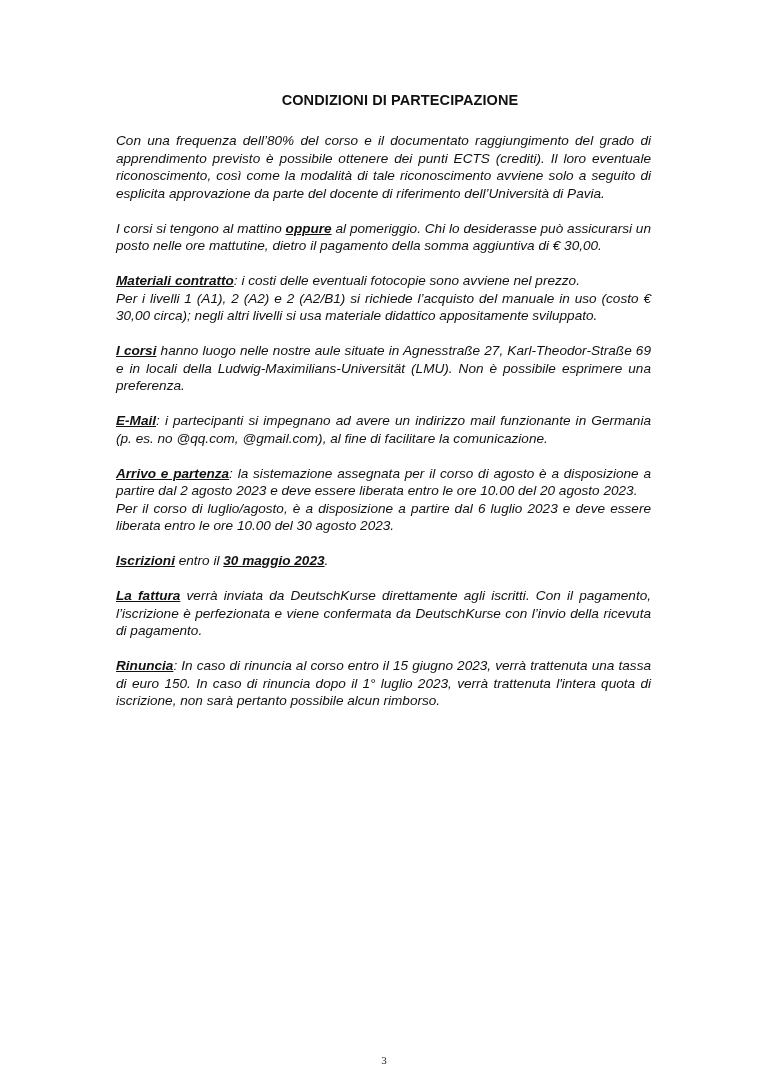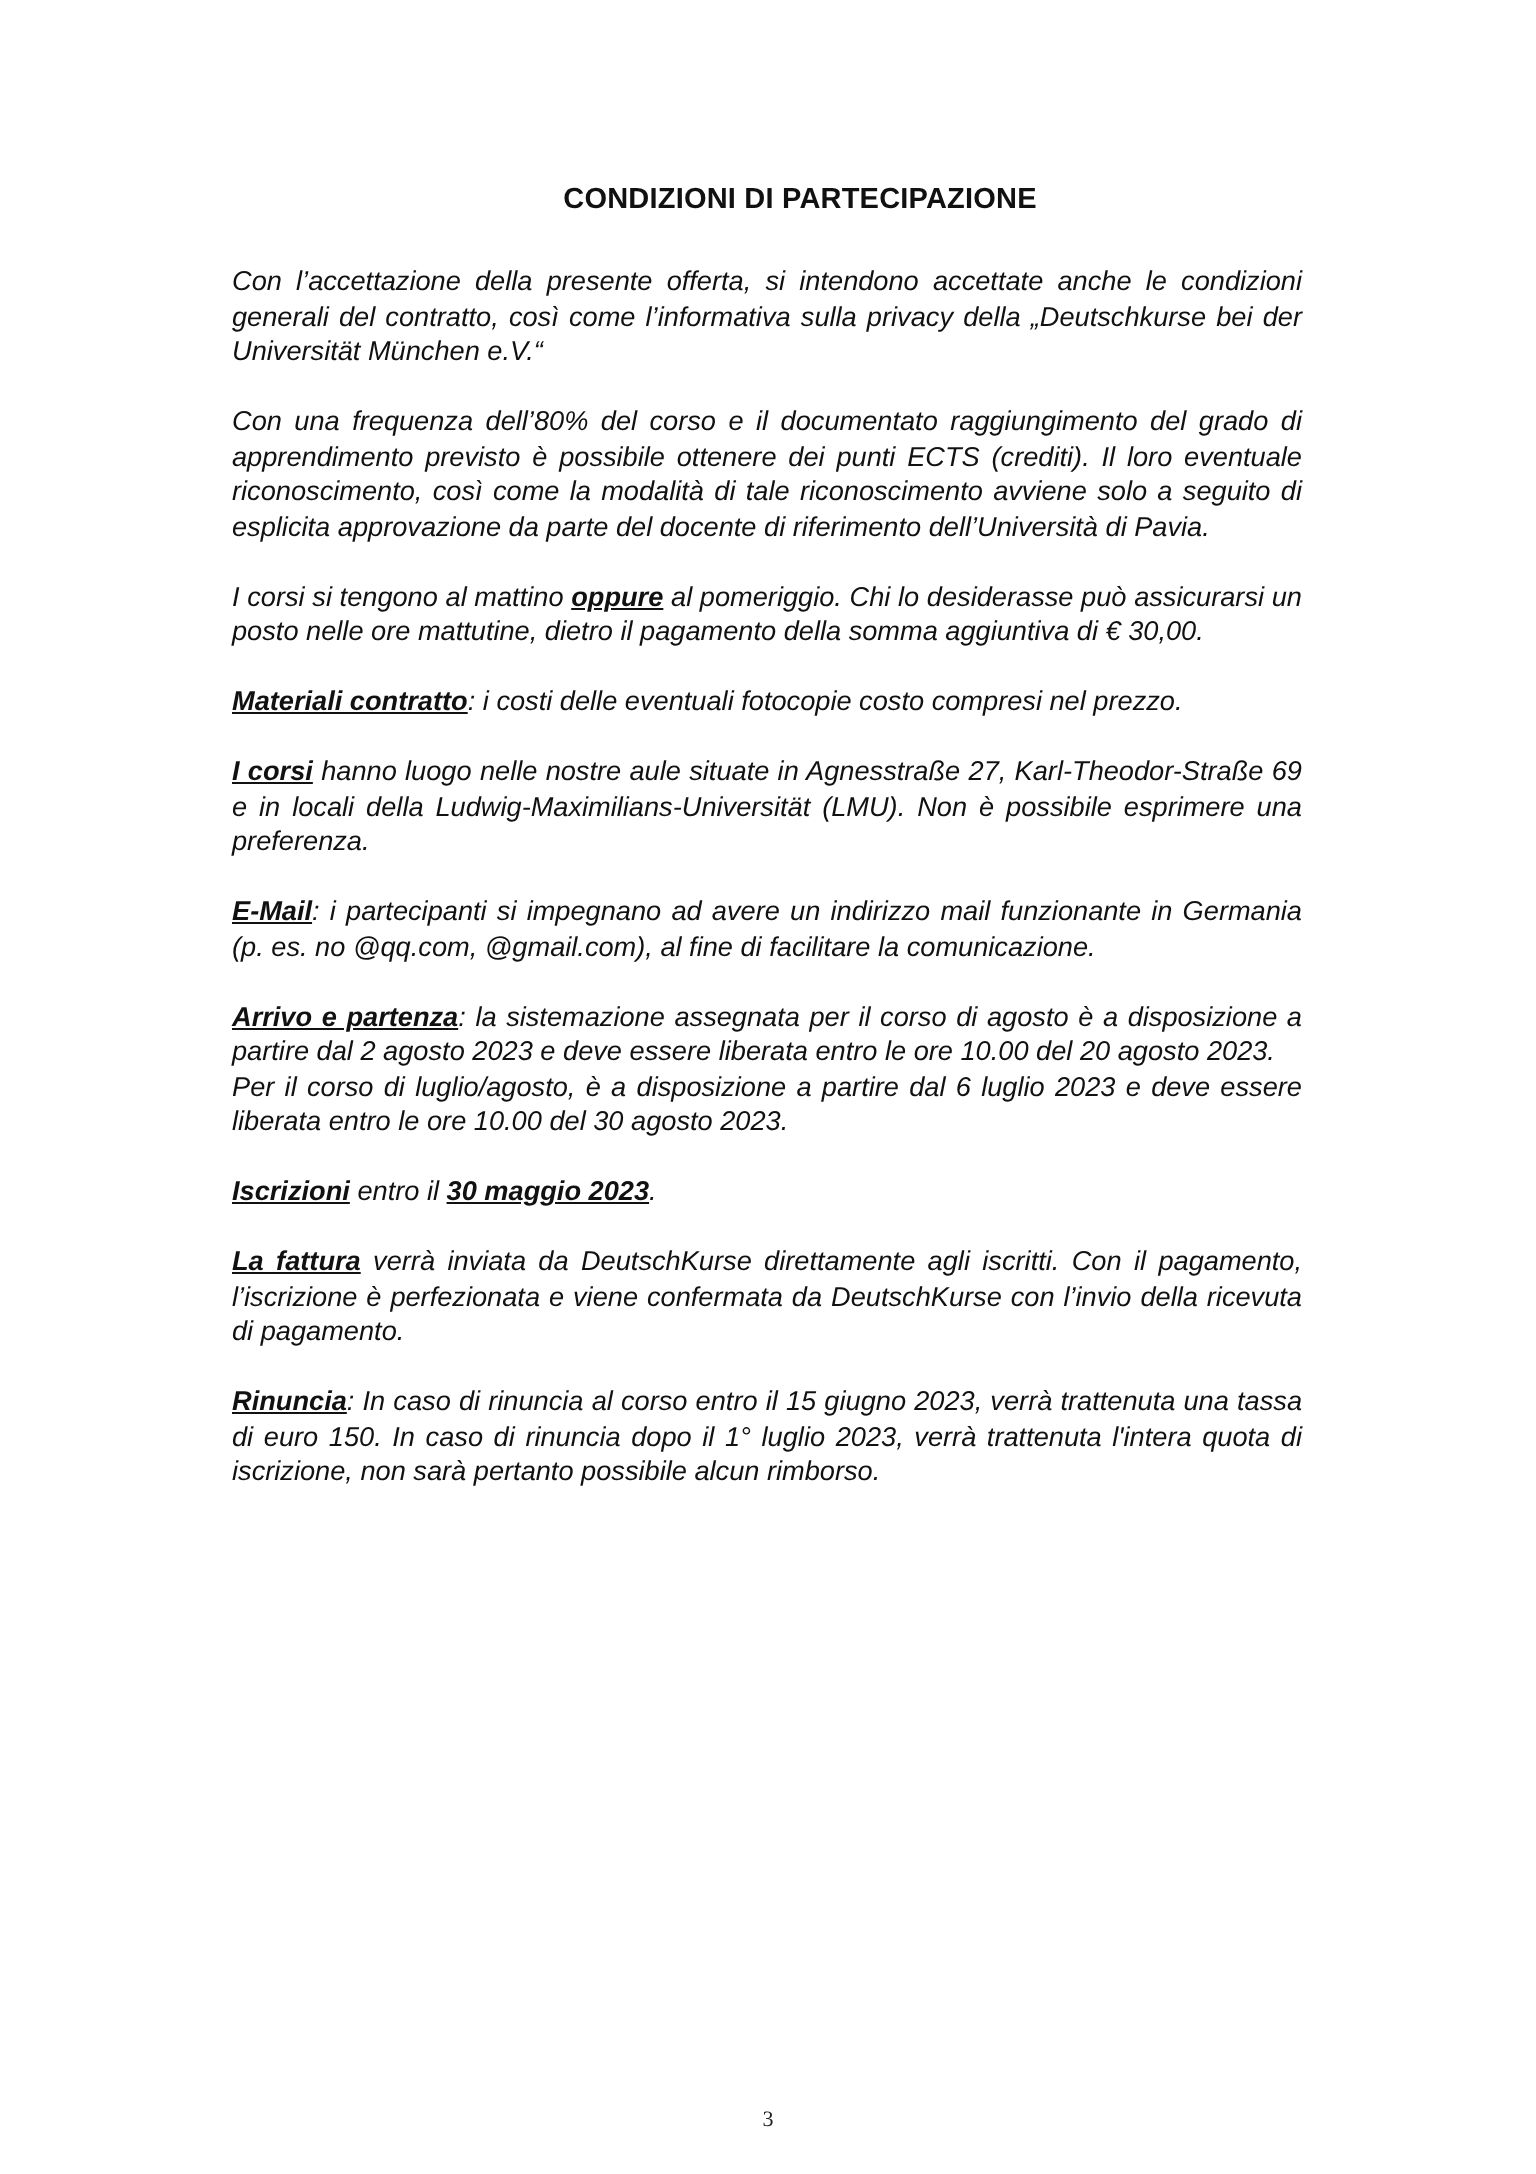--- a/index.html
+++ b/index.html
@@ -22,30 +22,28 @@
   }
 </style>
 </head>
 <body>
 
 <div class="page">
   <div class="title">CONDIZIONI DI PARTECIPAZIONE</div>
 
   <div class="body">
     <p class="para">
-      <span>Con l’accettazione della presente offerta, si intendono accettate anche le condizioni generali del contratto, così come l’informativa sulla privacy della „Deutschkurse bei der Universität München e.V.“</span>
-    </p>
-    <p class="para">
       <span>Con una frequenza dell’80% del corso e il documentato raggiungimento del grado di apprendimento previsto è possibile ottenere dei punti ECTS (crediti). Il loro eventuale riconoscimento, così come la modalità di tale riconoscimento avviene solo a seguito di esplicita approvazione da parte del docente di riferimento dell’Università di Pavia.</span>
     </p>
     <p class="para">
       <span>I corsi si tengono al mattino </span><b>oppure</b><span> al pomeriggio. Chi lo desiderasse può assicurarsi un posto nelle ore mattutine, dietro il pagamento della somma aggiuntiva di € 30,00.</span>
     </p>
     <p class="para">
-      <b>Materiali contratto</b><span>: i costi delle eventuali fotocopie costo compresi nel prezzo.</span><br>
+      <b>Materiali contratto</b><span>: i costi delle eventuali fotocopie sono avviene nel prezzo.</span><br>
+      <span>Per i livelli 1 (A1), 2 (A2) e 2 (A2/B1) si richiede l’acquisto del manuale in uso (costo € 30,00 circa); negli altri livelli si usa materiale didattico appositamente sviluppato.</span>
     </p>
     <p class="para">
       <b>I corsi</b><span> hanno luogo nelle nostre aule situate in Agnesstraße 27, Karl-Theodor-Straße 69 e in locali della Ludwig-Maximilians-Universität (LMU). Non è possibile esprimere una preferenza.</span>
     </p>
     <p class="para">
       <b>E-Mail</b><span>: i partecipanti si impegnano ad avere un indirizzo mail funzionante in Germania (p. es. no @qq.com, @gmail.com), al fine di facilitare la comunicazione.</span>
     </p>
     <p class="para">
       <b>Arrivo e partenza</b><span>: la sistemazione assegnata per il corso di agosto è a disposizione a partire dal 2 agosto 2023 e deve essere liberata entro le ore 10.00 del 20 agosto 2023.</span><br>
       <span>Per il corso di luglio/agosto, è a disposizione a partire dal 6 luglio 2023 e deve essere liberata entro le ore 10.00 del 30 agosto 2023.</span>

